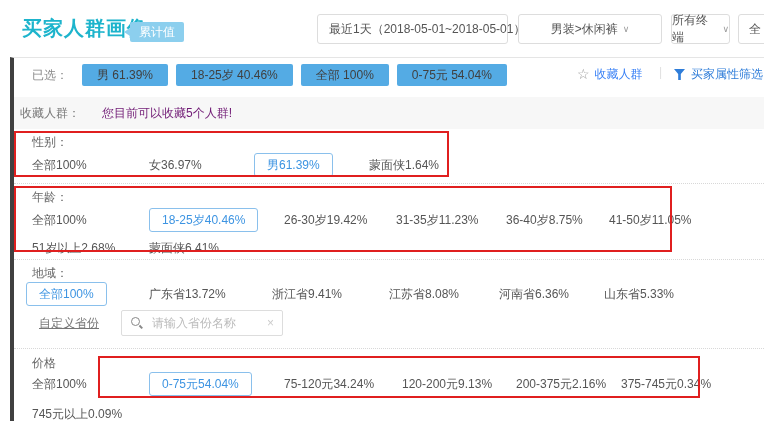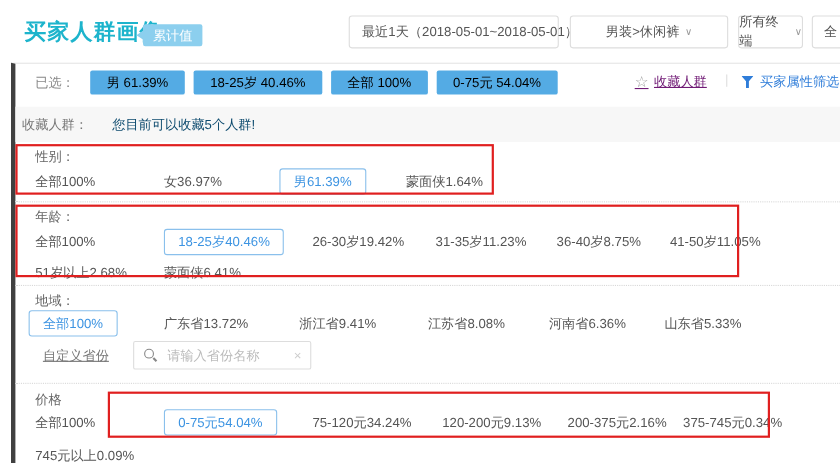--- a/index.html
+++ b/index.html
@@ -28,33 +28,33 @@
   .chev::after{content:"∨";}
 
   
   .panel{position:absolute;left:10px;top:57px;width:754px;height:364px;
          border-top:1px solid #e5e5e5;border-left:4px solid #404040;background:#fff;}
 
   
   .selbar{position:absolute;left:0;top:0;width:754px;height:34px;display:flex;align-items:center;}
   .selbar .lbl{margin-left:18px;color:#888;}
   .chips{display:flex;gap:8px;margin-left:14px;}
-  .chip{background:#54abe4;color:#000000;padding:3px 15px;border-radius:2px;line-height:16px;white-space:nowrap;}
-  .fav{position:absolute;left:563px;top:8px;display:flex;align-items:flex-start;color:#701a75;cursor:pointer;text-decoration:underline;}
+  .chip{background:#54abe4;color:#404040;padding:3px 15px;border-radius:2px;line-height:16px;white-space:nowrap;}
+  .fav{position:absolute;left:563px;top:8px;display:flex;align-items:flex-start;color:#3b82f6;cursor:pointer;}
   .star{color:#999;font-size:14px;margin-right:5px;}
   .star::after{content:"☆";}
   .vdiv{position:absolute;left:645px;top:7px;color:#e0e0e0;}
   .filterlink{position:absolute;left:660px;top:8px;display:flex;align-items:center;color:#2f7dd9;white-space:nowrap;cursor:pointer;}
   .funnel-icon{width:11px;height:11px;background:#2f7dd9;margin-right:6px;
          clip-path:polygon(0 0,100% 0,62% 45%,62% 100%,38% 100%,38% 45%);}
 
   
   .favrow{position:absolute;left:0;top:39px;width:754px;height:32px;background:#f7f7f7;display:flex;align-items:center;}
   .favrow .lbl{margin-left:6px;color:#777;}
-  .favrow .msg{margin-left:22px;color:#0c4a6e;}
+  .favrow .msg{margin-left:22px;color:#701a75;}
 
   
   .seclabel{position:absolute;left:18px;color:#666;}
   .optrow{position:absolute;left:0;width:754px;height:26px;}
   .opt{position:absolute;display:inline-flex;gap:0;line-height:24px;white-space:nowrap;color:#555;cursor:pointer;}
   .opt.sel{border:1px solid #8ac0ec;border-radius:3px;padding:0 12px;color:#3d94e2;line-height:22px;background:#fff;}
   .dotsep{position:absolute;left:0;width:754px;border-top:1px dotted #d8d8d8;}
 
   
   .customrow{position:absolute;left:0;top:250px;width:754px;height:30px;display:flex;align-items:center;}

